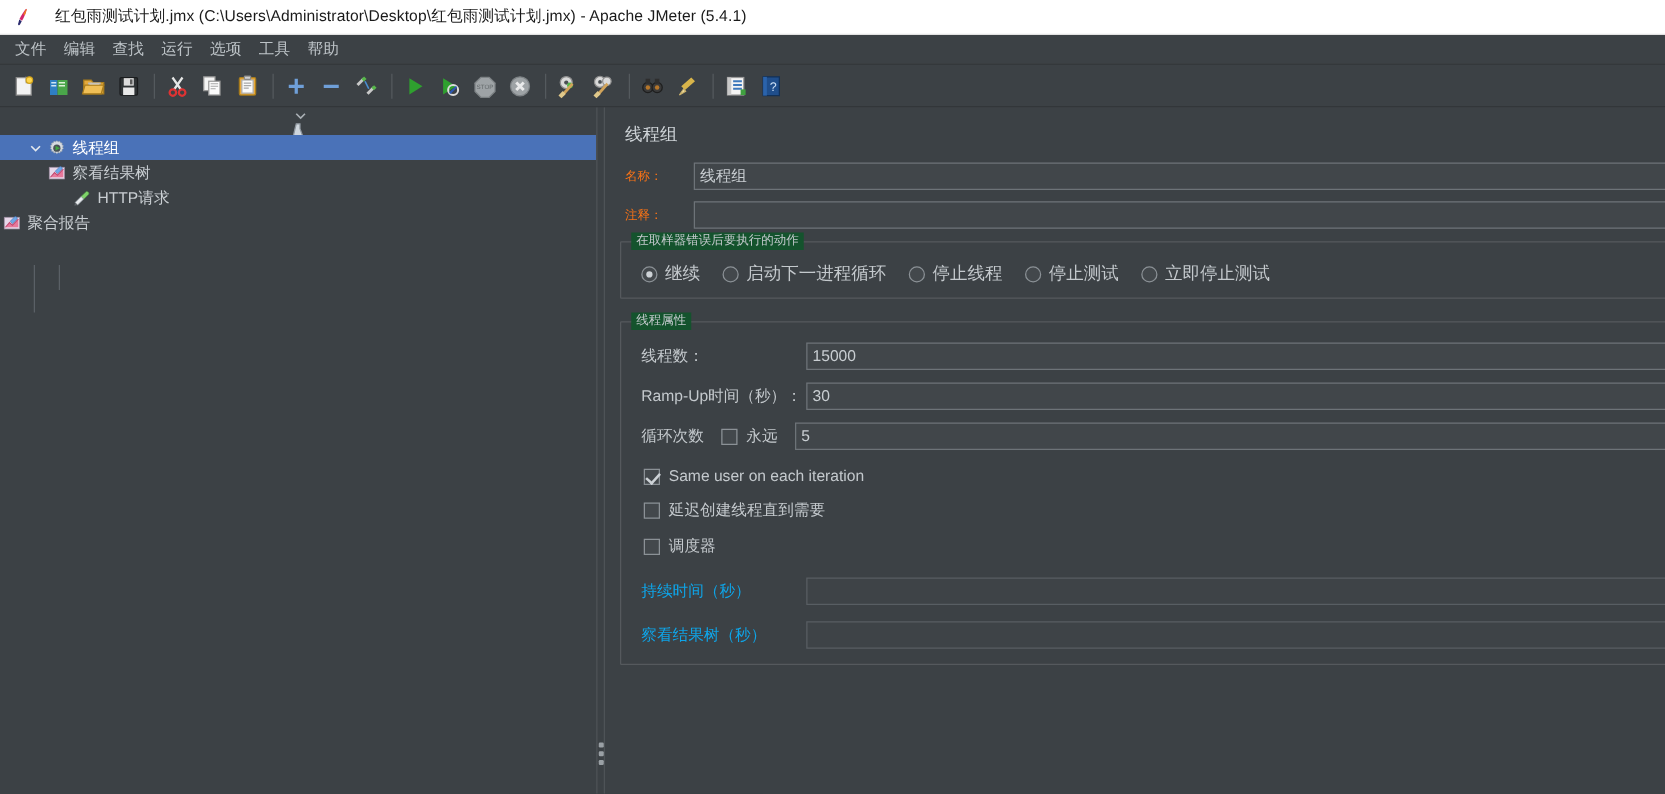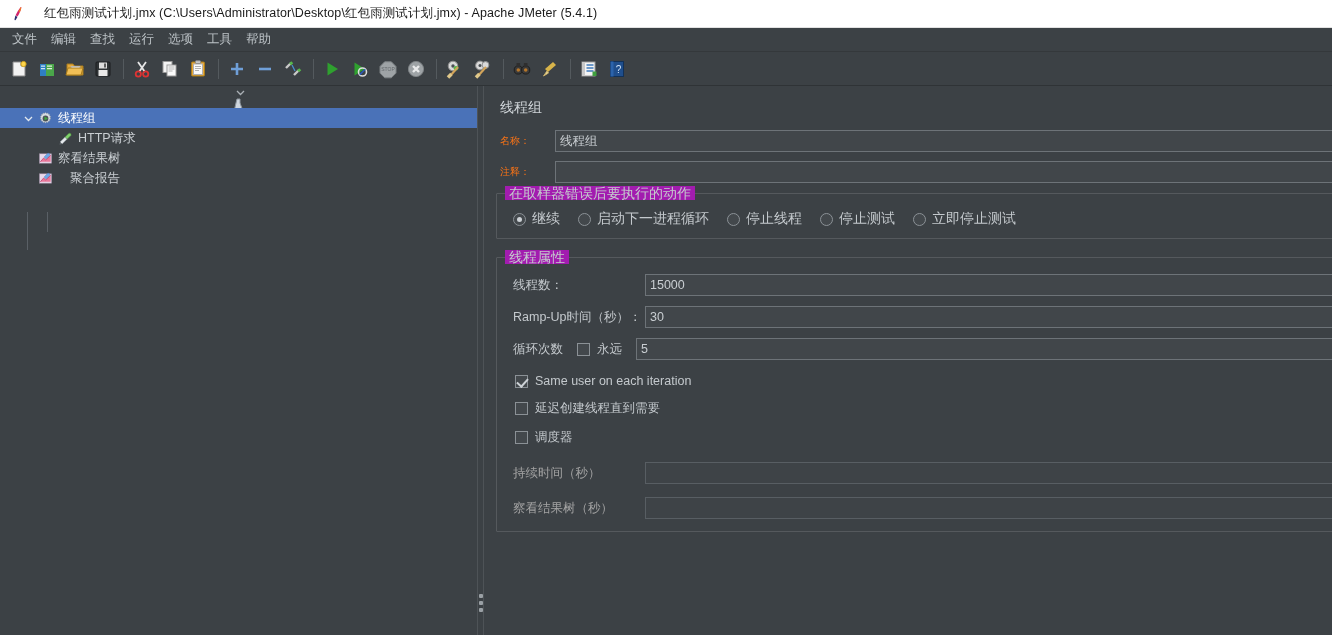--- a/index.html
+++ b/index.html
@@ -215,23 +215,23 @@
     border: 1px solid #55595d;
     border-radius: 1px;
     padding: 0 0 10px 0;
     position: relative;
     margin-right: -12px;
   }
   .group > .legend {
     position: absolute;
     top: -8px;
     left: 8px;
-    background: #a21caf;
+    background: #14532d;
     padding: 0 4px;
-    font-size: 14px;
+    font-size: 10px;
     color: #c4c9cd;
     line-height: 14px;
     white-space: nowrap;
   }
   .group-body { padding-top: 16px; }
 
   .radio-line {
     display: flex;
     align-items: center;
     padding-left: 16px;
@@ -270,21 +270,21 @@
     padding-left: 16px;
     margin-bottom: 10px;
   }
   .prop-row .p-lbl {
     font-size: 12.5px;
     color: #c4c9cd;
     width: 132px;
     white-space: nowrap;
     flex: 0 0 auto;
   }
-  .prop-row .p-lbl.dim { color: #a3a3a3; }
+  .prop-row .p-lbl.dim { color: #0ea5e9; }
 
   .chk-opt {
     display: flex;
     align-items: center;
     font-size: 12.5px;
     color: #c4c9cd;
     white-space: nowrap;
     cursor: default;
   }
   .chk-mark {
@@ -537,44 +537,44 @@
         <span class="t-icon">
           <svg width="15" height="15" viewBox="0 0 16 16">
             <path d="M8 1.6 l1.1 1.0 1.4 -0.45 0.55 1.35 1.45 0.18 -0.18 1.45 1.25 0.77 -0.77 1.25 0.77 1.25 -1.25 0.77 0.18 1.45 -1.45 0.18 -0.55 1.35 -1.4 -0.45 -1.1 1.0 -1.1 -1.0 -1.4 0.45 -0.55 -1.35 -1.45 -0.18 0.18 -1.45 -1.25 -0.77 0.77 -1.25 -0.77 -1.25 1.25 -0.77 -0.18 -1.45 1.45 -0.18 0.55 -1.35 1.4 0.45 z" fill="#d5dbe1" stroke="#9aa2aa" stroke-width="0.5"></path>
             <circle cx="8" cy="8" r="3.1" fill="#4b5257"></circle>
             <path d="M6.9 5.9 L10.6 8 L6.9 10.1 Z" fill="#3fa83f"></path>
           </svg>
         </span>
         <span class="t-label">线程组</span>
       </div>
 
-      <div class="tree-row" style="padding-left:56px;">
-        <span class="t-icon">
-          <svg width="15" height="15" viewBox="0 0 16 16">
-            <path d="M11.8 2.3 a2 2 0 0 1 2.2 2.2 L9.6 8.9 L7.3 6.6 Z" fill="#7fd26a" stroke="#4e8e43" stroke-width="0.6"></path>
-            <path d="M7.4 6.7 L9.5 8.8 L4.3 13.9 L2.2 11.8 Z" fill="#e6e9ec" stroke="#9aa2aa" stroke-width="0.6"></path>
-            <path d="M2.2 11.8 L4.3 13.9 L1.6 14.6 Z" fill="#5e6468"></path>
-          </svg>
-        </span>
-        <span class="t-label">HTTP请求</span>
-      </div>
-
       <div class="tree-row" style="padding-left:36px;">
         <span class="t-icon">
           <svg width="15" height="15" viewBox="0 0 16 16">
             <rect x="1.5" y="3" width="13" height="10" fill="#e8d8ea" stroke="#9b8ba0" stroke-width="0.6"></rect>
             <path d="M2.5 11.5 L6 7.5 L8.5 9.8 L13.5 4.5 L13.5 11.5 Z" fill="#e8789b"></path>
             <path d="M2.5 11.5 L6 7.5 L8.5 9.8 L13.5 4.5" stroke="#c04a72" stroke-width="0.9" fill="none"></path>
             <path d="M10.5 2.5 a1.6 1.6 0 0 1 2 2 L8.6 8.4 L6.6 6.4 Z" fill="#6fa8e8" stroke="#3f6fb5" stroke-width="0.5"></path>
           </svg>
         </span>
         <span class="t-label">察看结果树</span>
       </div>
 
-      <div class="tree-row" style="padding-left:36px;gap:12px;">
+      <div class="tree-row" style="padding-left:56px;">
+        <span class="t-icon">
+          <svg width="15" height="15" viewBox="0 0 16 16">
+            <path d="M11.8 2.3 a2 2 0 0 1 2.2 2.2 L9.6 8.9 L7.3 6.6 Z" fill="#7fd26a" stroke="#4e8e43" stroke-width="0.6"></path>
+            <path d="M7.4 6.7 L9.5 8.8 L4.3 13.9 L2.2 11.8 Z" fill="#e6e9ec" stroke="#9aa2aa" stroke-width="0.6"></path>
+            <path d="M2.2 11.8 L4.3 13.9 L1.6 14.6 Z" fill="#5e6468"></path>
+          </svg>
+        </span>
+        <span class="t-label">HTTP请求</span>
+      </div>
+
+      <div class="tree-row" style="">
         <span class="t-icon">
           <svg width="15" height="15" viewBox="0 0 16 16">
             <rect x="1.5" y="3" width="13" height="10" fill="#e8d8ea" stroke="#9b8ba0" stroke-width="0.6"></rect>
             <path d="M2.5 11.5 L6 7.5 L8.5 9.8 L13.5 4.5 L13.5 11.5 Z" fill="#e8789b"></path>
             <path d="M2.5 11.5 L6 7.5 L8.5 9.8 L13.5 4.5" stroke="#c04a72" stroke-width="0.9" fill="none"></path>
             <path d="M10.5 2.5 a1.6 1.6 0 0 1 2 2 L8.6 8.4 L6.6 6.4 Z" fill="#6fa8e8" stroke="#3f6fb5" stroke-width="0.5"></path>
           </svg>
         </span>
         <span class="t-label">聚合报告</span>
       </div>

